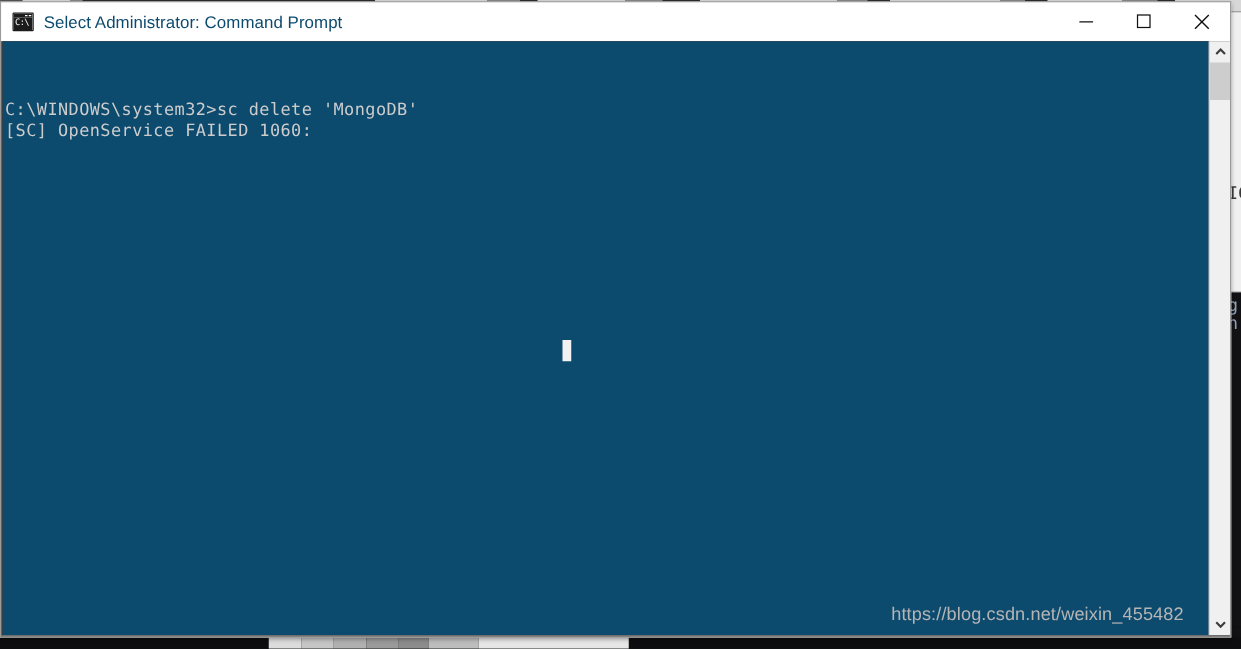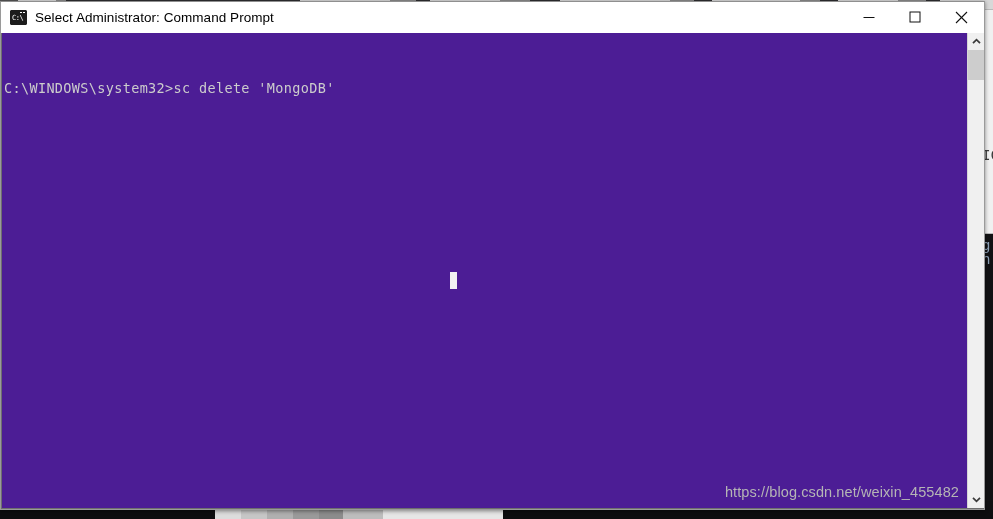--- a/index.html
+++ b/index.html
@@ -133,21 +133,21 @@
     letter-spacing: -0.5px;
   }
   #title-icon .ico-dot {
     position: absolute;
     top: 1px;
     width: 2px; height: 1px;
     background: #ffffff;
   }
   #title-text {
     font-size: 13.5px;
-    color: #000000;
+    color: #0c4a6e;
     white-space: nowrap;
     letter-spacing: 0.05px;
   }
   #window-controls {
     position: absolute;
     right: 0; top: 0;
     height: 30px;
     display: flex;
   }
   .win-btn {
@@ -167,42 +167,42 @@
     background: #0c0c0c;
     position: relative;
     overflow: hidden;
     border-left: 1px solid #6e6e6e;
     border-bottom: 1px solid #6e6e6e;
     box-sizing: border-box;
   }
   #console-text {
     flex: 1 1 auto;
     position: relative;
-    background: #4c1d95;
+    background: #0c4a6e;
     overflow: hidden;
   }
   .cmd-line {
     position: absolute;
     left: 2px;
     font-family: "DejaVu Sans Mono", monospace;
     font-size: 13.5px;
     line-height: 16px;
     color: #cccccc;
     white-space: pre;
     letter-spacing: 0.35px;
   }
   #mouse-cursor {
     position: absolute;
     width: 7px;
     height: 17px;
     background: #f2f2f2;
   }
   #watermark {
     position: absolute;
-    right: 8px;
+    right: 20px;
     bottom: 8px;
     font-family: "Liberation Sans", sans-serif;
     font-size: 14.5px;
     color: #b5b5b5;
     white-space: nowrap;
     letter-spacing: 0.1px;
     text-align: right;
   }
 
   
@@ -325,20 +325,21 @@
       </div>
 
     </div>
   </div>
 
   <div id="console-body">
 
     <div id="console-text">
 
       <div class="cmd-line" style="top:47px;">C:\WINDOWS\system32&gt;sc delete 'MongoDB'</div>
+      <div class="cmd-line" style="top:64px;">[SC] OpenService FAILED 1060:</div>
       <div class="cmd-line" style="top:81px;"></div>
       <div class="cmd-line" style="top:112px;"></div>
       <div class="cmd-line" style="top:128px;"></div>
 
       <div id="mouse-cursor" style="left:448px; top:239px;"></div>
 
       <div id="watermark">https://blog.csdn.net/weixin_455482</div>
     </div>
 
     <div id="console-scrollbar">

